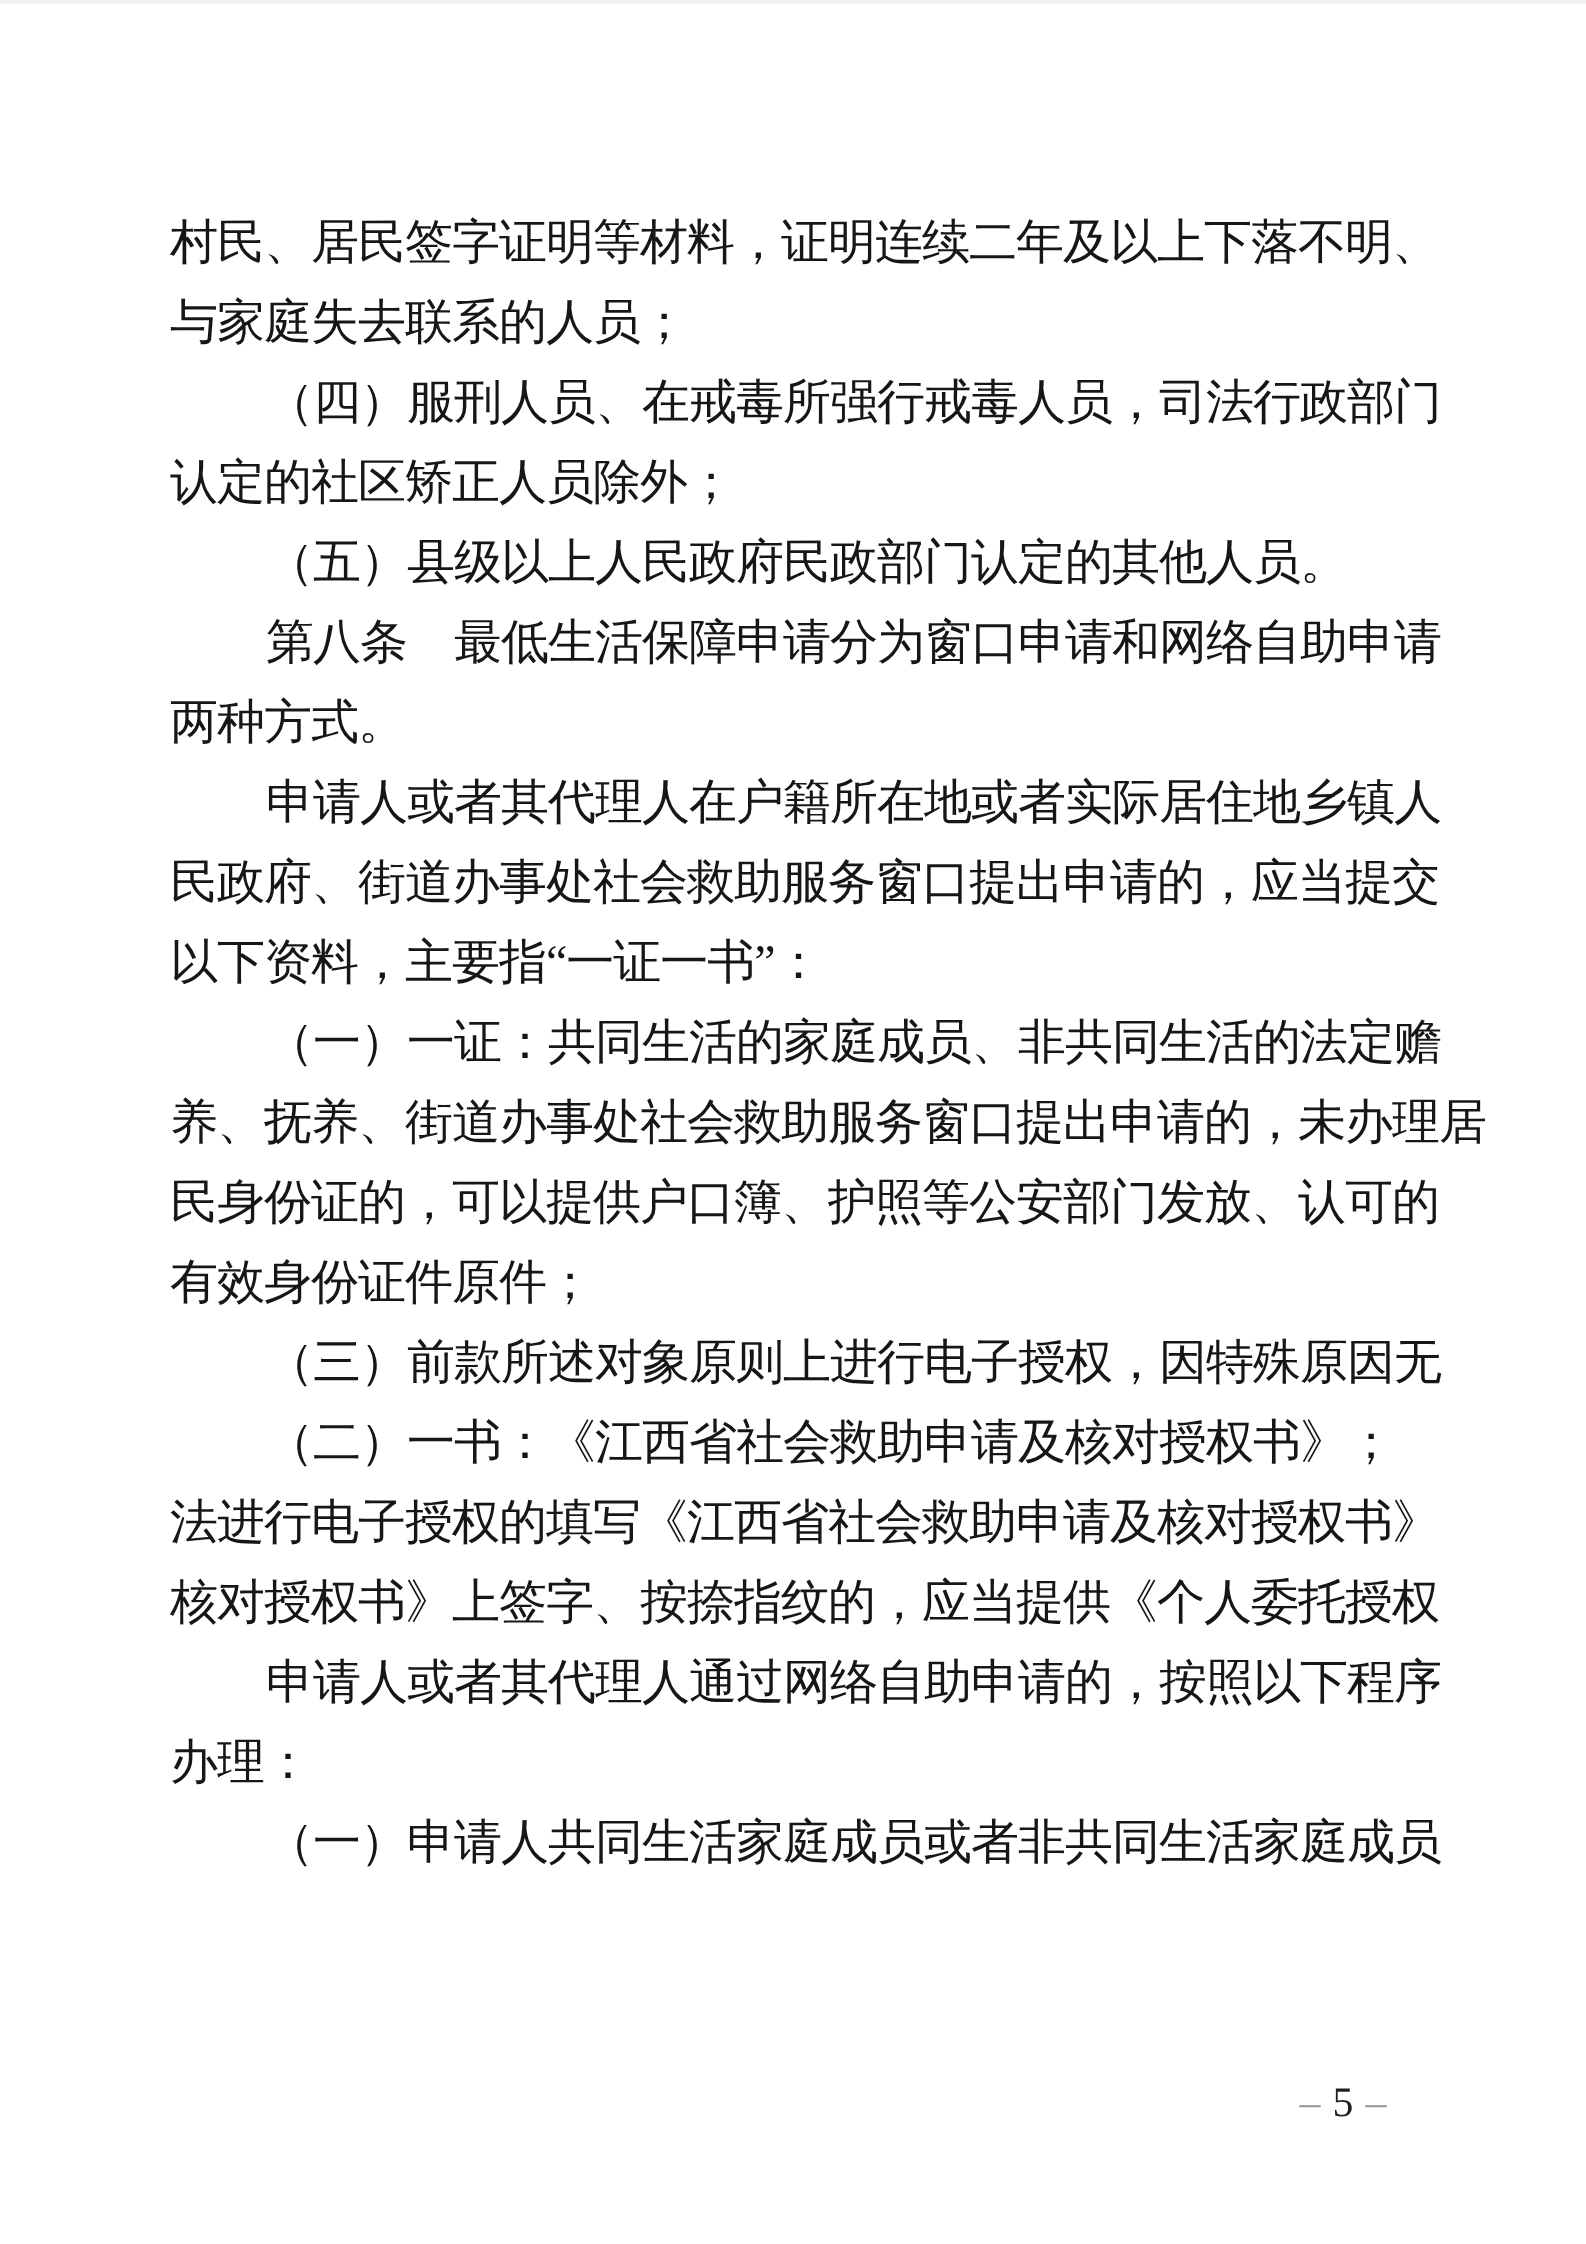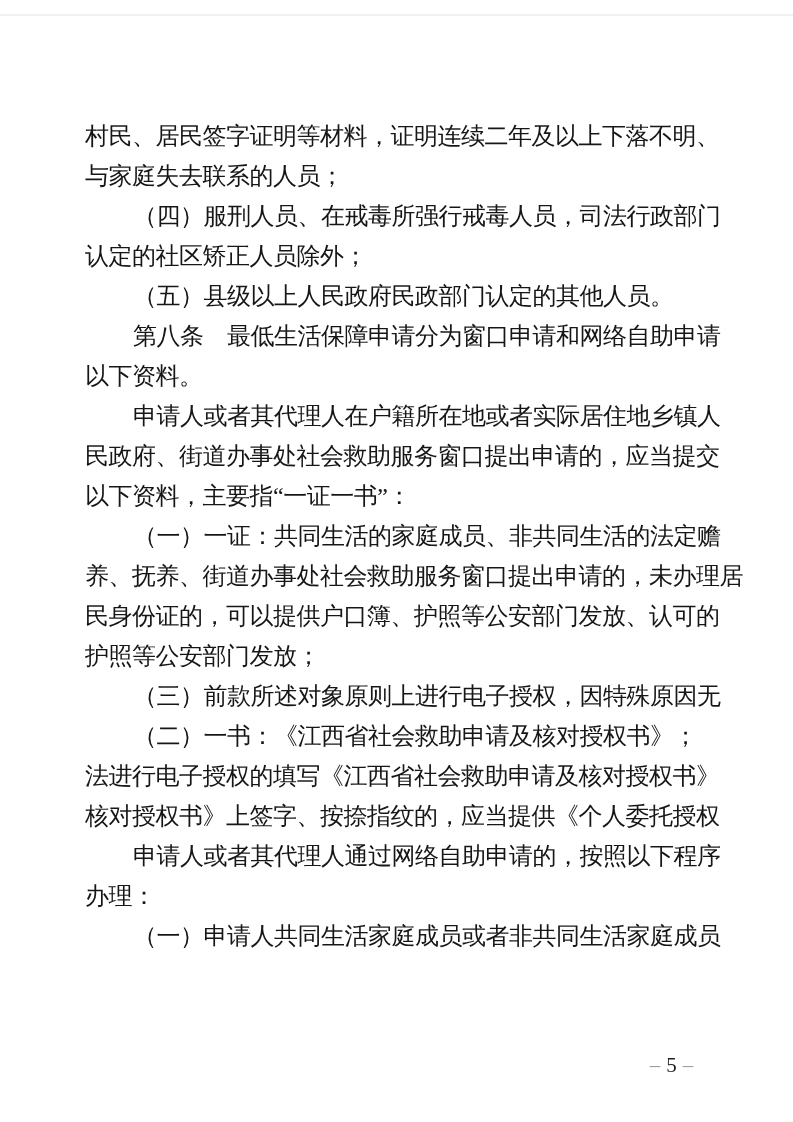--- a/index.html
+++ b/index.html
@@ -9,21 +9,20 @@
     background: #ffffff;
     position: relative;
     overflow: hidden;
     font-family: "Liberation Serif", "DejaVu Serif", serif;
   }
   .page {
     position: absolute;
     inset: 0;
     background: #ffffff;
     border-top: 2px solid #f1f1f1; 
-    margin-top: 14px;
   }
   .content {
     position: absolute;
     left: 85px;
     top: 100px;
     width: 634px;
     color: #161616;
   }
   .line {
     height: 40px;
@@ -51,28 +50,28 @@
 <body>
 
 <div class="page">
   <main class="content" id="doc-body">
       <div class="line"><span class="run">村民、居民签字证明等材料，证明连续二年及以上下落不明、</span></div>
       <div class="line"><span class="run">与家庭失去联系的人员；</span></div>
       <div class="line indent"><span class="run">（四）服刑人员、在戒毒所强行戒毒人员，司法行政部门</span></div>
       <div class="line"><span class="run">认定的社区矫正人员除外；</span></div>
       <div class="line indent"><span class="run">（五）县级以上人民政府民政部门认定的其他人员。</span></div>
       <div class="line indent"><span class="run bold">第八条</span><span class="run">　最低生活保障申请分为窗口申请和网络自助申请</span></div>
-      <div class="line"><span class="run">以下资料。</span></div>
+      <div class="line"><span class="run">两种方式。</span></div>
       <div class="line indent"><span class="run">申请人或者其代理人在户籍所在地或者实际居住地乡镇人</span></div>
       <div class="line"><span class="run">民政府、街道办事处社会救助服务窗口提出申请的，应当提交</span></div>
       <div class="line"><span class="run">以下资料，主要指“一证一书”：</span></div>
       <div class="line indent"><span class="run">（一）一证：共同生活的家庭成员、非共同生活的法定赡</span></div>
       <div class="line"><span class="run">养、抚养、街道办事处社会救助服务窗口提出申请的，未办理居</span></div>
       <div class="line"><span class="run">民身份证的，可以提供户口簿、护照等公安部门发放、认可的</span></div>
-      <div class="line"><span class="run">护照等公安部门发放；</span></div>
+      <div class="line"><span class="run">有效身份证件原件；</span></div>
       <div class="line indent"><span class="run">（三）前款所述对象原则上进行电子授权，因特殊原因无</span></div>
       <div class="line indent"><span class="run">（二）一书：《江西省社会救助申请及核对授权书》；</span></div>
       <div class="line"><span class="run">法进行电子授权的填写《江西省社会救助申请及核对授权书》</span></div>
       <div class="line"><span class="run">核对授权书》上签字、按捺指纹的，应当提供《个人委托授权</span></div>
       <div class="line indent"><span class="run">申请人或者其代理人通过网络自助申请的，按照以下程序</span></div>
       <div class="line"><span class="run">办理：</span></div>
       <div class="line indent"><span class="run">（一）申请人共同生活家庭成员或者非共同生活家庭成员</span></div>
     </main>
   <footer class="page-footer">
     <span class="dash">–</span><span class="num">5</span><span class="dash">–</span>

